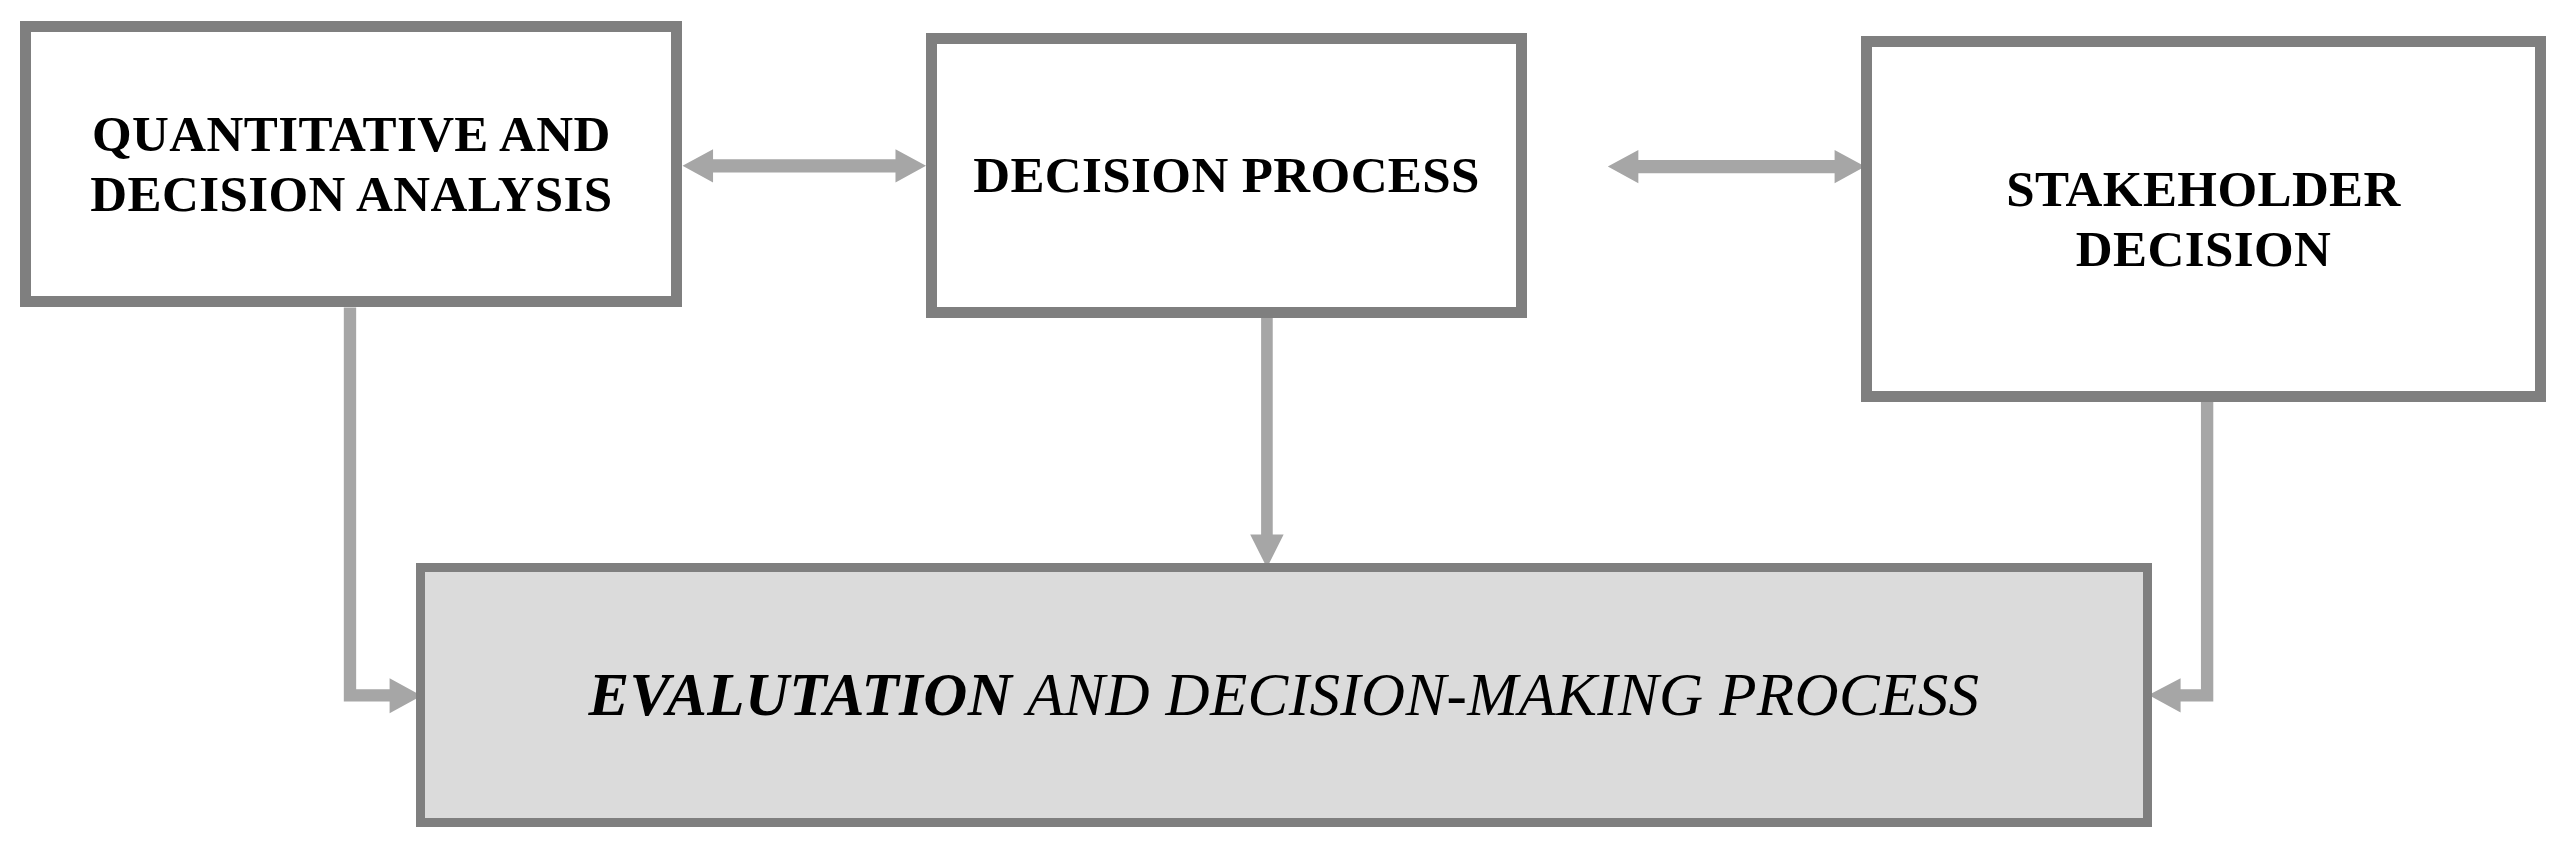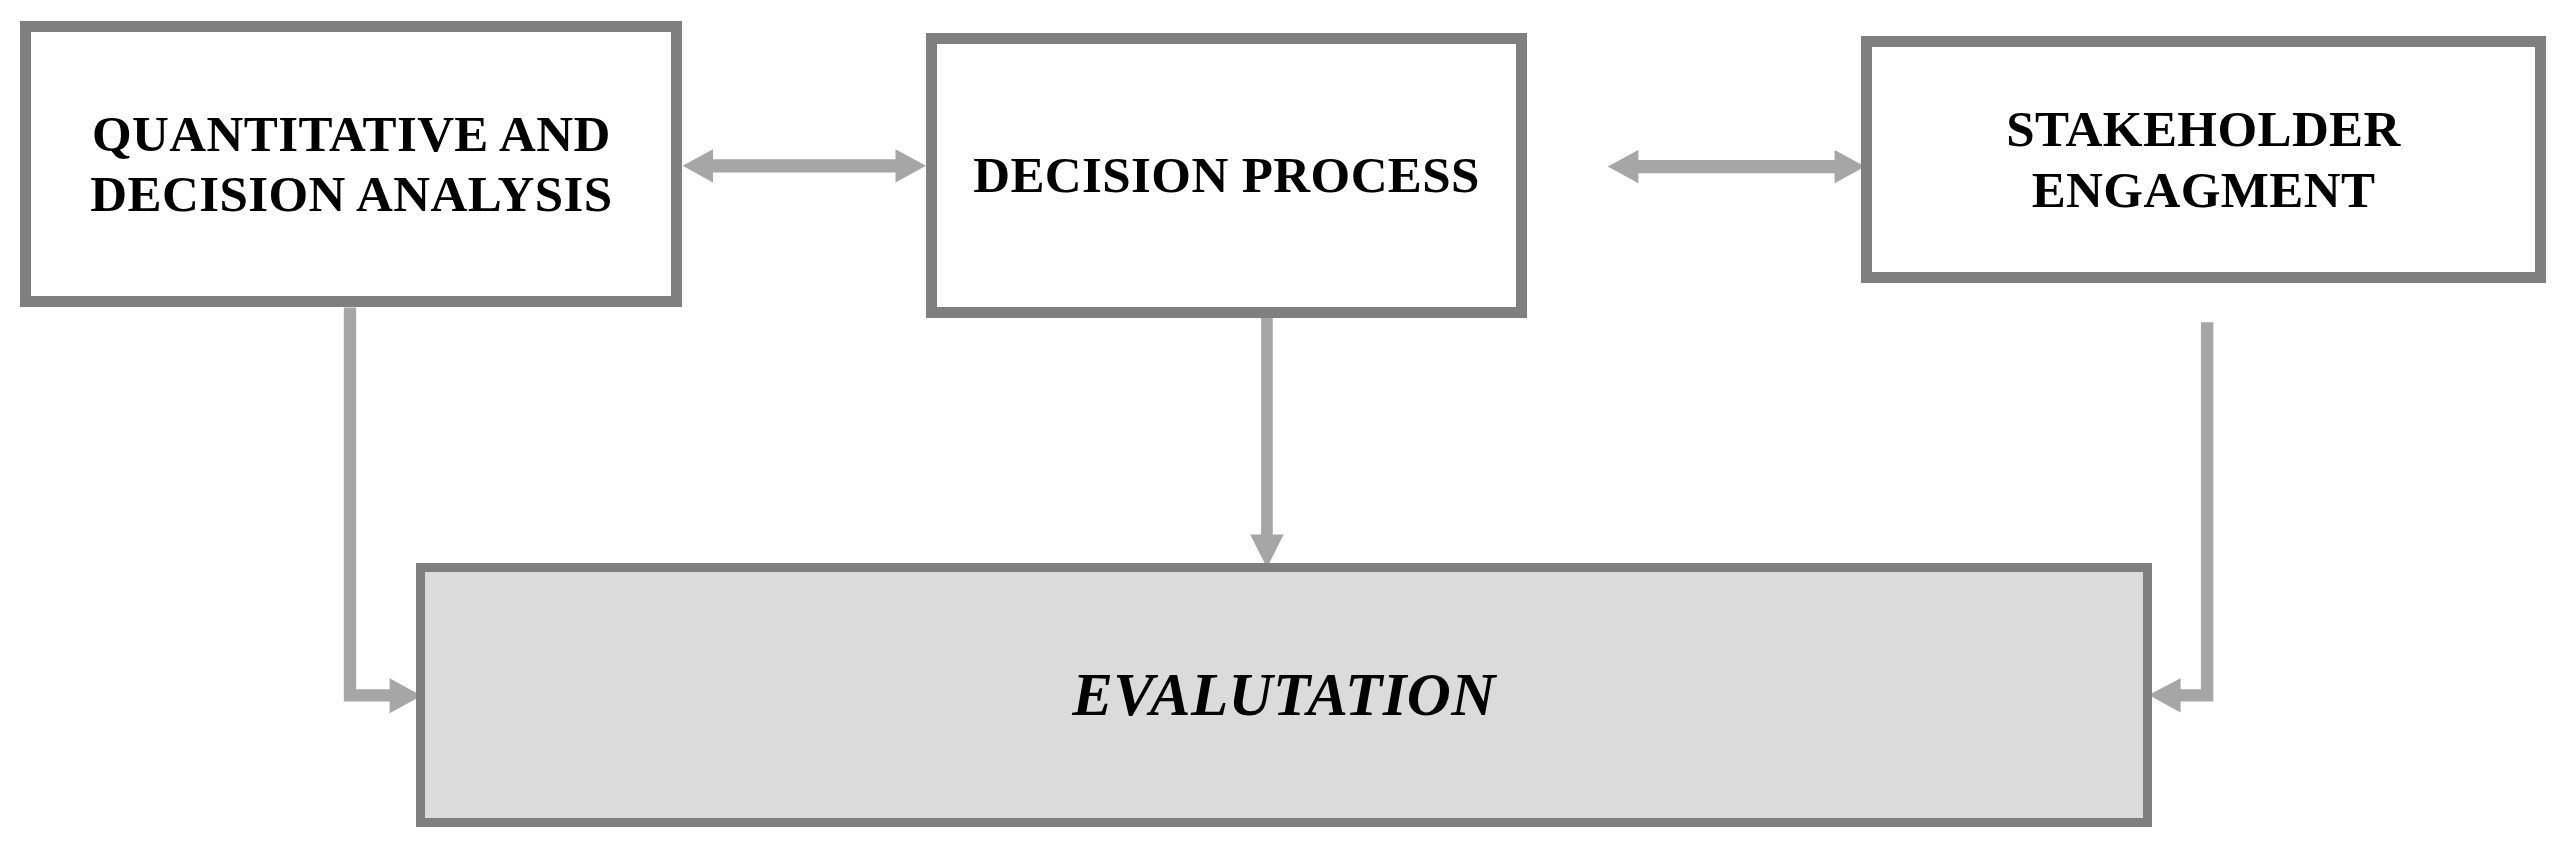--- a/index.html
+++ b/index.html
@@ -40,21 +40,21 @@
     justify-content: center;
     text-align: center;
     font-weight: bold;
     font-size: 51px;
     line-height: 1.18;
     letter-spacing: 0.4px;
   }
   .box .label-line { display: block; }
   .box-1 { left: 20.4px;   top: 21px;  width: 662px;  height: 286px; }
   .box-2 { left: 926px; top: 33px;  width: 601px;  height: 285px; }
-  .box-3 { left: 1861px; top: 36px;  width: 685px;  height: 247px; }
+  .box-3 { left: 1861px; top: 36px;  width: 685px;  height: 366px; }
   .box-bottom {
     left: 416px; top: 563px; width: 1736px; height: 264px;
     border-width: 9.4px;
     background: var(--bottom-fill, #dbdbdb);
     font-style: italic;
     font-weight: normal;
     font-size: 61px;
     flex-direction: row;
     white-space: pre;
   }
@@ -82,21 +82,21 @@
     <span class="label-line">QUANTITATIVE AND</span>
     <span class="label-line">DECISION ANALYSIS</span>
   </div>
 
   <div class="box box-2">
     <span class="label-line">DECISION PROCESS</span>
   </div>
 
   <div class="box box-3">
     <span class="label-line">STAKEHOLDER</span>
-    <span class="label-line">ENGAGMENT</span>
+    <span class="label-line">DECISION</span>
   </div>
 
   <div class="box box-bottom">
-    <span class="emphasis">EVALUTATION</span>
+    <span class="emphasis">EVALUTATION</span><span> AND DECISION-MAKING PROCESS</span>
   </div>
 
 </div>
 
 
 </body></html>

